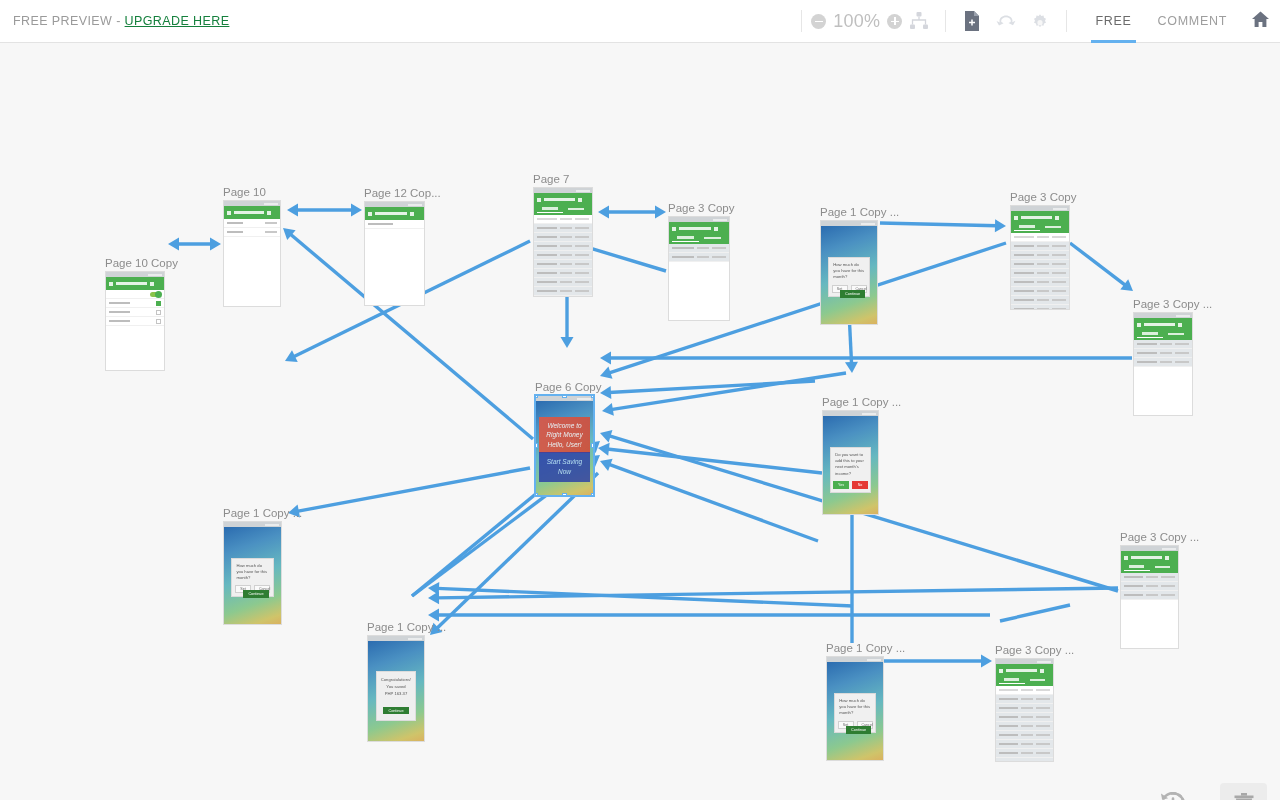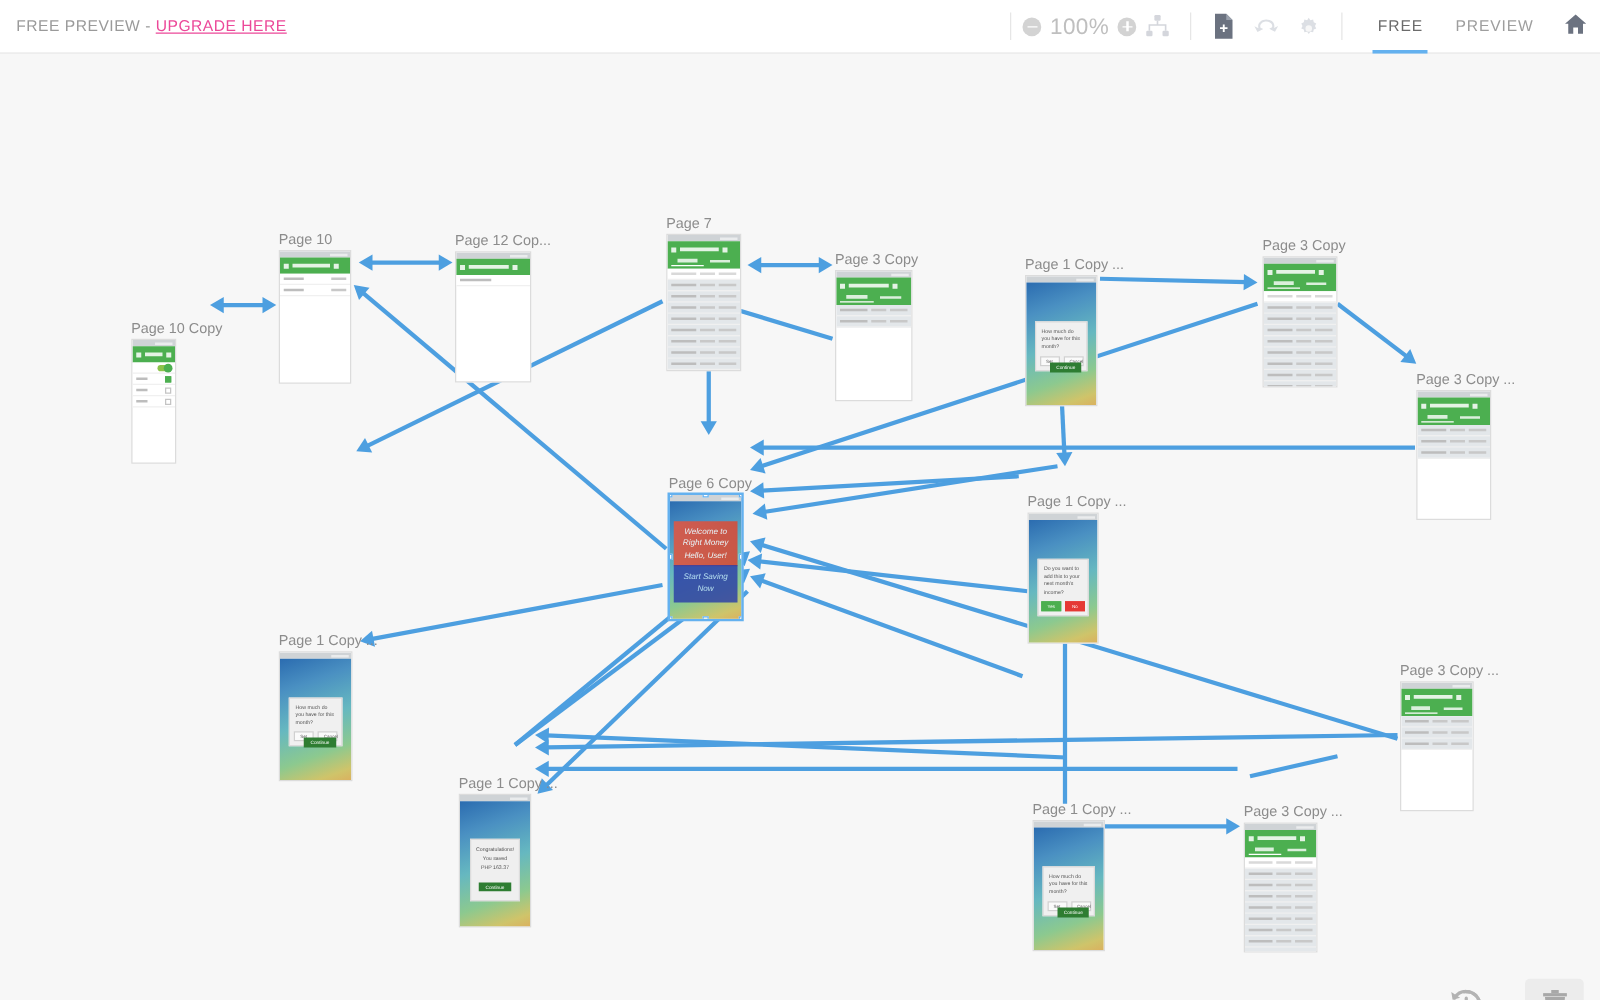--- a/index.html
+++ b/index.html
@@ -19,21 +19,21 @@
     display: flex; align-items: center;
   }
   #account-notice {
     margin-left: 13px;
     font-size: 12.5px;
     letter-spacing: .4px;
     color: #9a9a9a;
     white-space: nowrap;
   }
   #account-notice .up {
-    color: #ec4899;
+    color: #15803d;
   }
   #topbar-right {
     margin-left: auto;
     display: flex; align-items: center;
     height: 43px;
   }
   .divider {
     width: 1px; height: 22px;
     background: #e6e6e6;
     margin: 0 9px;
@@ -314,21 +314,21 @@
             <path d="M10 1.2l1.3 1.9 2.2-.5.5 2.2 2 .9-1 2 1 2-2 .9-.5 2.2-2.2-.5L10 14.2l-1.3-1.9-2.2.5-.5-2.2-2-.9 1-2-1-2 2-.9.5-2.2 2.2.5z" fill="#dcdfe4" transform="translate(0,2)"></path>
             <circle cx="10" cy="11.7" r="2.6" fill="#f7f7f7"></circle>
           </svg>
       </span>
     </div>
 
     <div class="divider"></div>
 
     <div class="nav-tabs">
       <div class="nav-tab active">FREE</div>
-      <div class="nav-tab">PREVIEW</div>
+      <div class="nav-tab">COMMENT</div>
     </div>
 
     <div id="home-btn">
       <span>
         <svg width="19" height="18" viewBox="0 0 19 18">
             <path d="M9.5 1.5L18 9h-2.6v8h-4v-5h-3.8v5h-4V9H1z" fill="#6b7280"></path>
           </svg>
       </span>
     </div>
 
@@ -387,21 +387,21 @@
       <line x1="437" y1="572" x2="990" y2="572" stroke="#4d9fe0" stroke-width="3.4"></line>
       <path d="M428,572 L439,578.5 L439,565.5 Z" fill="#4d9fe0"></path>
       <line x1="436.9919388709305" y1="545.380835058063" x2="853" y2="563" stroke="#4d9fe0" stroke-width="3.4"></line>
       <path d="M428,545 L438.7150999669807,551.9596431444156 L439.26519505084934,538.971286997516 Z" fill="#4d9fe0"></path>
       <line x1="852" y1="430" x2="852" y2="600" stroke="#4d9fe0" stroke-width="3.4"></line>
       <line x1="884" y1="618" x2="983" y2="618" stroke="#4d9fe0" stroke-width="3.4"></line>
       <path d="M992,618 L981,611.5 L981,624.5 Z" fill="#4d9fe0"></path>
       <line x1="1000" y1="578" x2="1070" y2="562" stroke="#4d9fe0" stroke-width="3.4"></line>
     </svg>
   <div id="screens-layer">
-      <div class="screen" style="left: 105px; top: 228px; width: 36px; height: 100px;">
+      <div class="screen" style="left: 105px; top: 228px; width: 60px; height: 100px;">
         <div class="screen-label">Page 10 Copy</div>
         <div class="device">
           <div class="statusbar">
             <span class="sb-dots"></span>
           </div>
           <div class="appbar">
             <div class="appbar-row">
               <span class="appbar-ic"></span>
               <div class="appbar-title" title="Notifications"></div>
               <span class="appbar-ic"></span>

